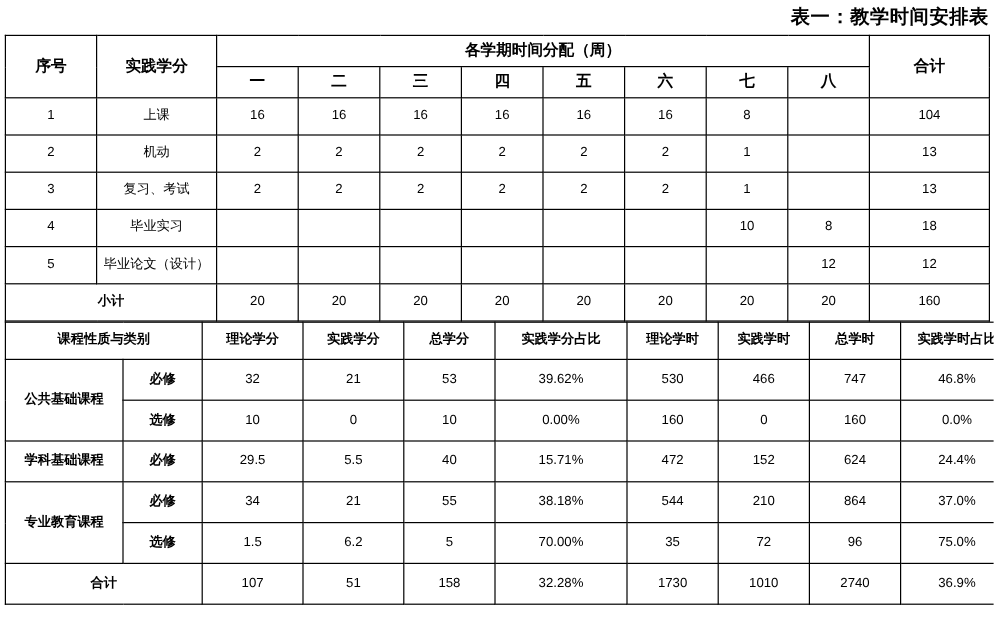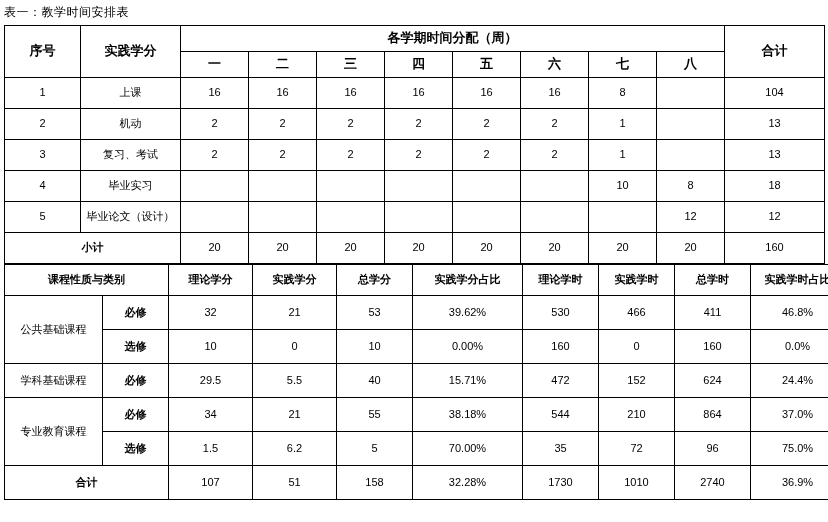--- a/index.html
+++ b/index.html
@@ -15,23 +15,23 @@
     overflow: hidden;
   }
   .page {
     width: 828px;
     height: 522px;
     position: relative;
     box-sizing: border-box;
     padding: 0 4px;
   }
   .doc-title {
-    text-align: left;
-    font-size: 12px;
-    font-weight: normal;
+    text-align: right;
+    font-size: 16px;
+    font-weight: bold;
     letter-spacing: 0.5px;
   }
   #title1 { padding-top: 4px; padding-bottom: 4px; }
   #title2 { padding-top: 6px; padding-bottom: 5px; }
 
   table {
     border-collapse: collapse;
     width: 820px;
     table-layout: fixed;
     margin: 0 auto;
@@ -54,21 +54,21 @@
   #table1 .body-row td { height: 26px; }
   #table1 .sub { font-weight: bold; }
 
   
   #table2 td { height: 29px; }
   #table2 .hdr {
     font-weight: bold;
     height: 26px;
   }
   #table2 .grp {
-    font-weight: normal;
+    font-weight: bold;
   }
   #table2 .kind {
     font-weight: bold;
   }
   #table2 .total-lbl {
     font-weight: bold;
   }
 </style>
 </head>
 <body>
@@ -223,21 +223,21 @@
 
       <tr>
         <td class="grp" rowspan="2">公共基础课程</td>
         <td class="kind">必修</td>
         <td>32</td>
         <td>21</td>
         <td>53</td>
         <td>39.62%</td>
         <td>530</td>
         <td>466</td>
-        <td>411</td>
+        <td>747</td>
         <td>46.8%</td>
       </tr>
 
       <tr>
         <td class="kind">选修</td>
         <td>10</td>
         <td>0</td>
         <td>10</td>
         <td>0.00%</td>
         <td>160</td>

